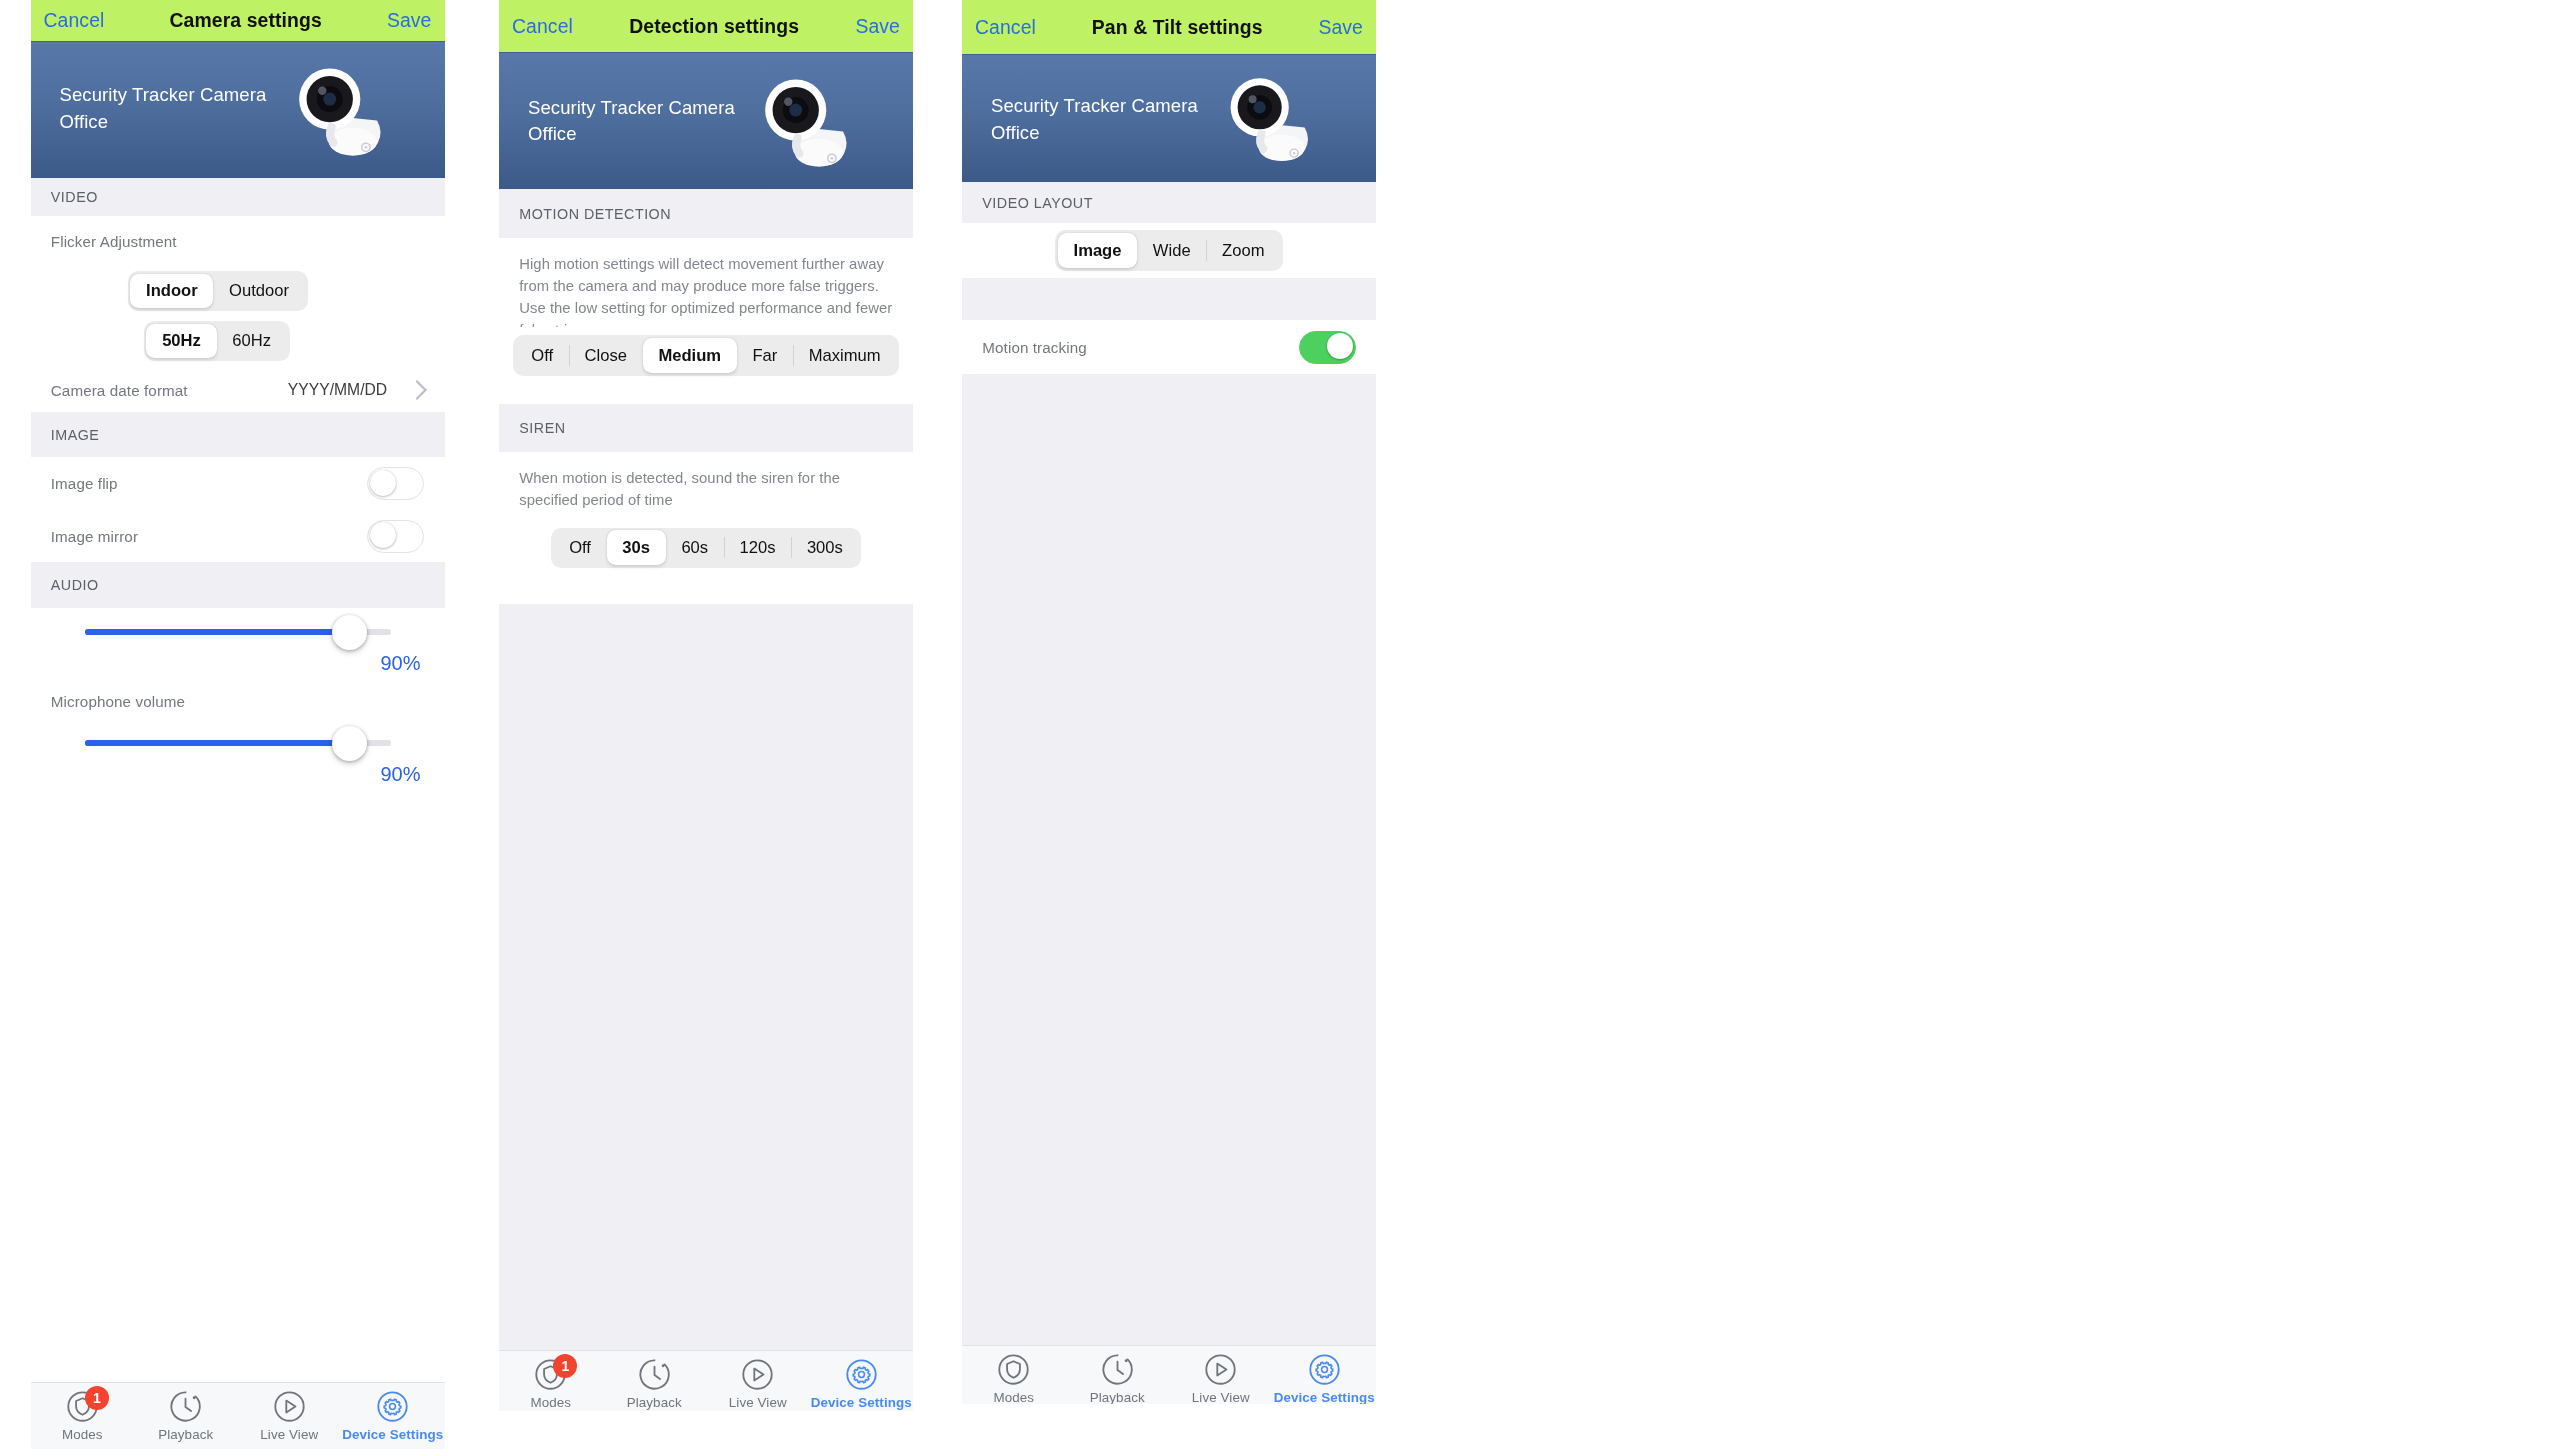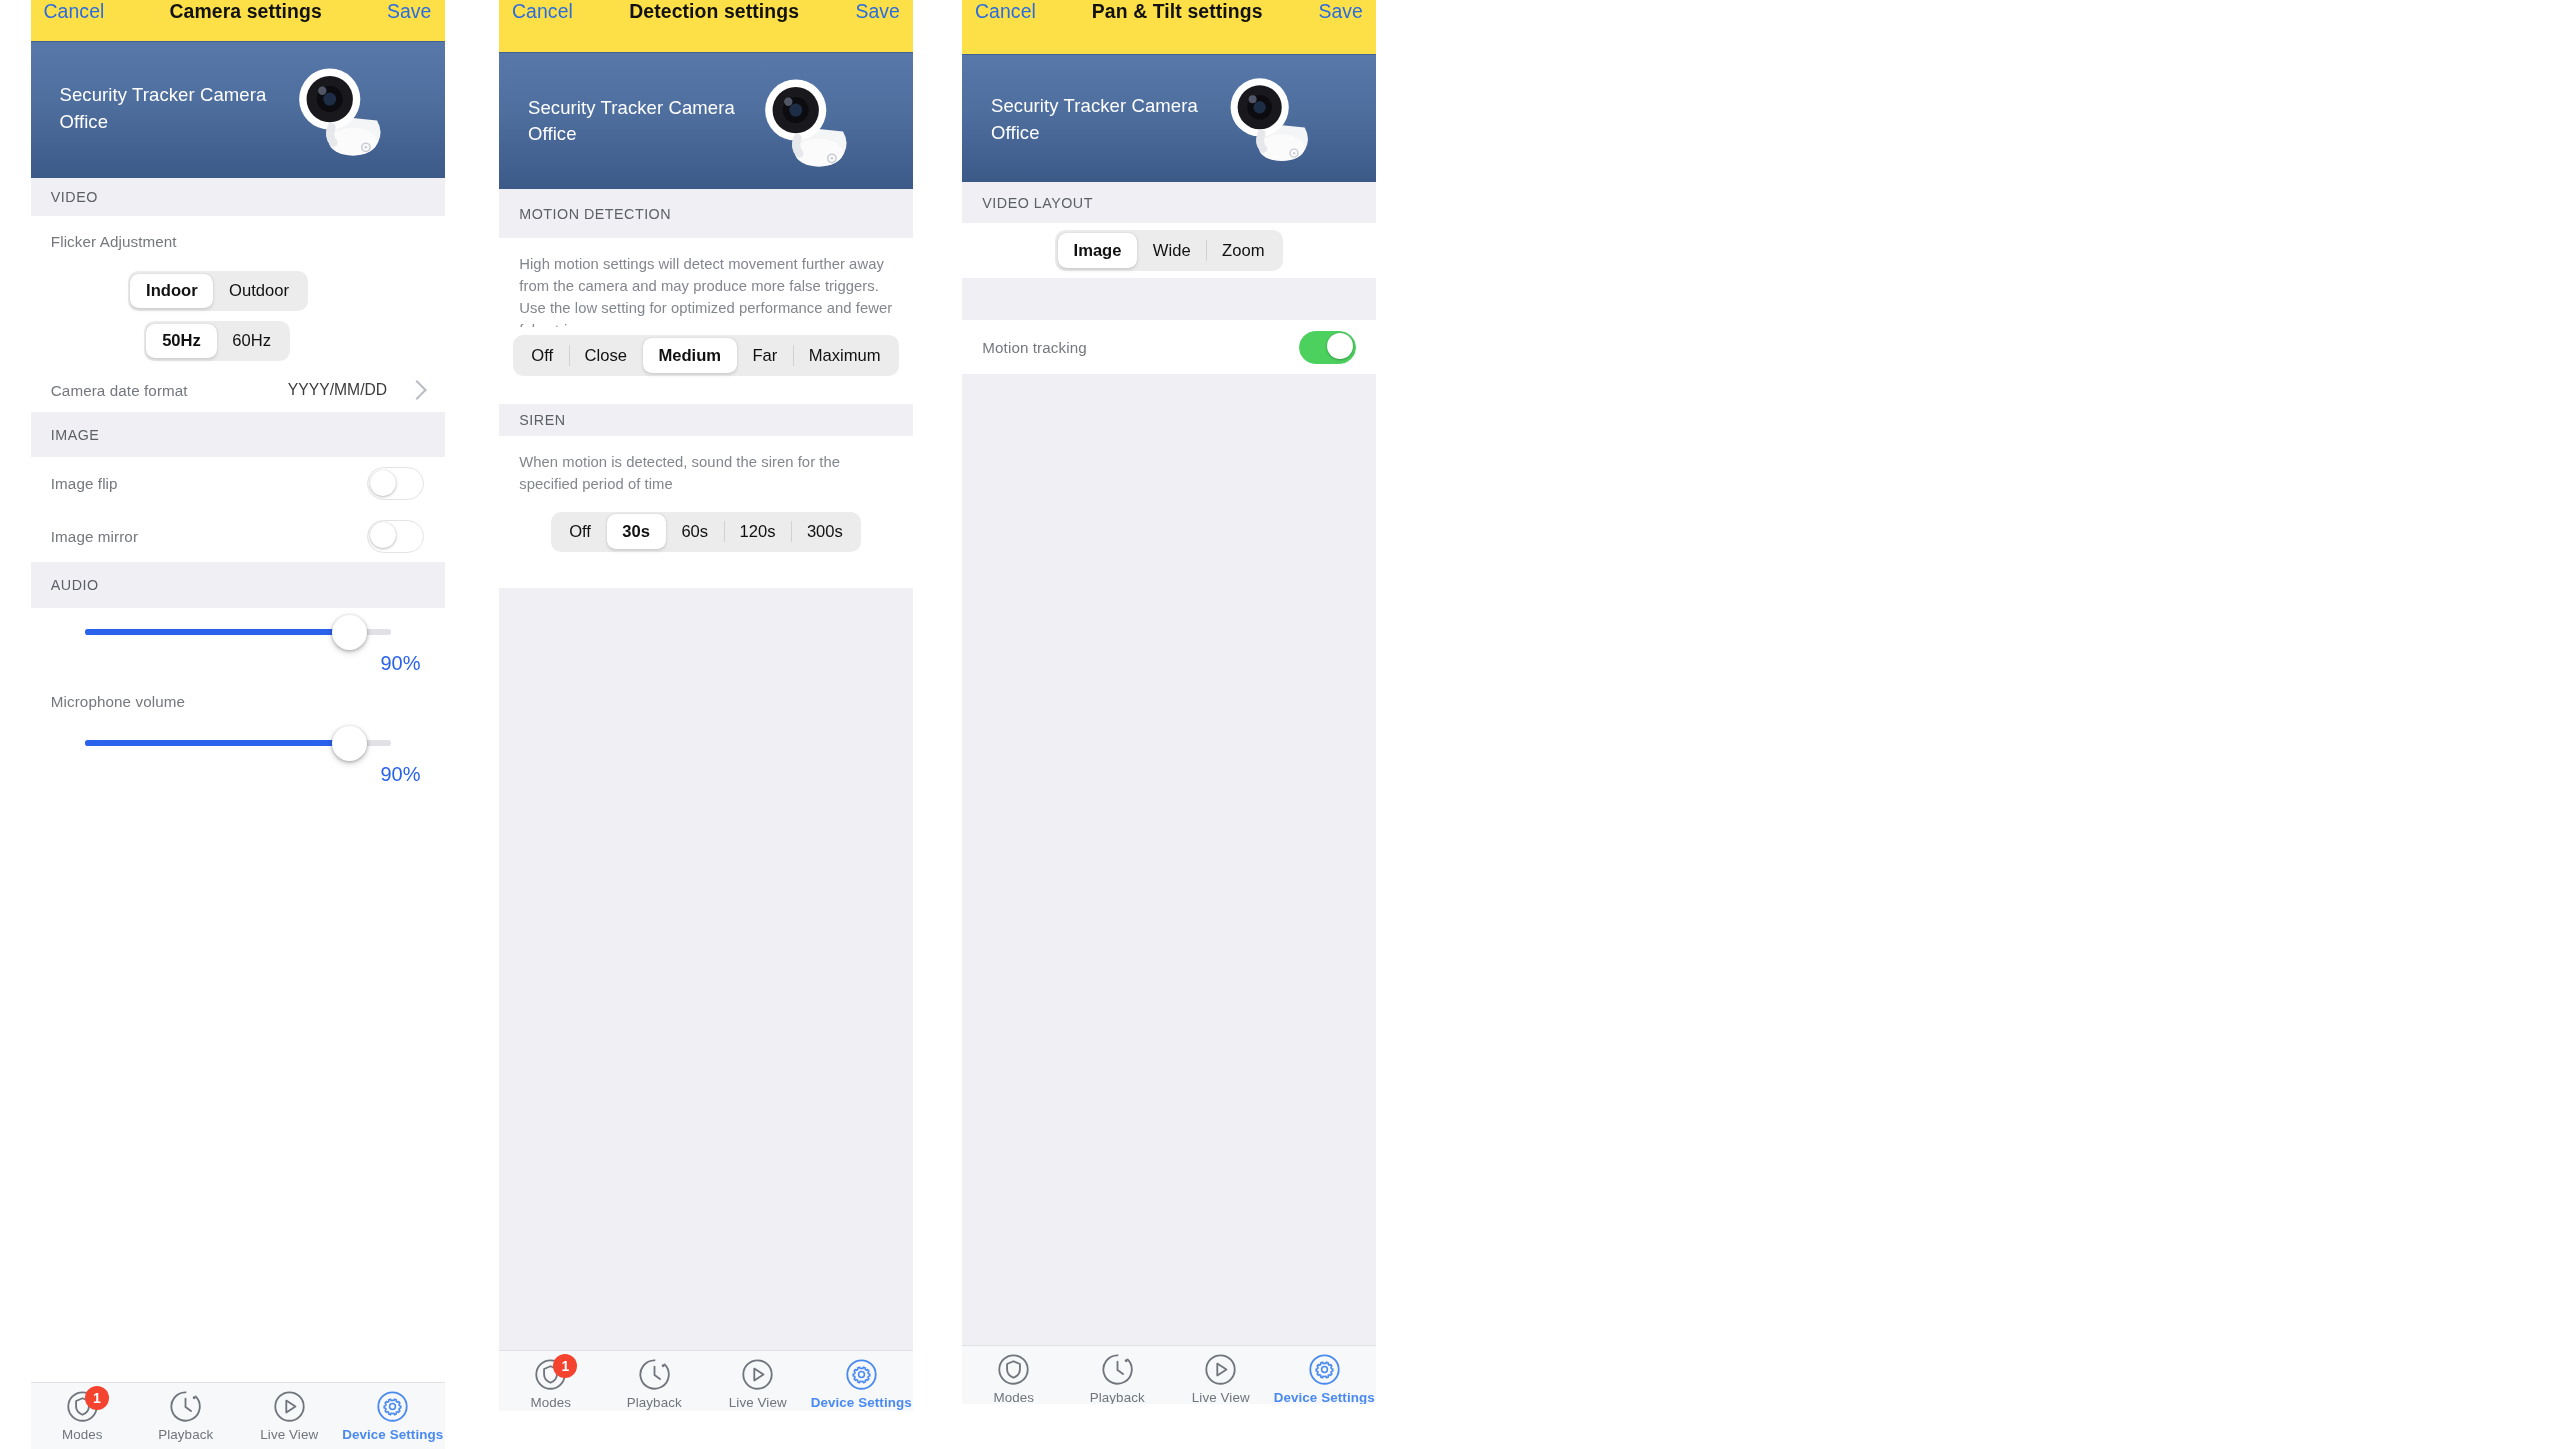--- a/index.html
+++ b/index.html
@@ -16,22 +16,22 @@
   #phone-1{left:30.5px;top:0px;width:414px;height:1449px;}
   #phone-2{left:499px;top:0px;width:414px;height:1449px;}
   #phone-3{left:962px;top:0px;width:414px;height:1449px;}
   
   #phone-2{left:499px;top:0px;width:414px;height:1411px;}
   #phone-3{left:962px;top:0px;width:414px;height:1404px;}
 
   
   .navbar{
     position:relative;flex:0 0 auto;
-    background:#fde047;
-    display:flex;justify-content:space-between;
+    background:#bef264;
+    display:flex;align-items:center;justify-content:space-between;
     padding:0 13px;box-sizing:border-box;
   }
   .nav-btn{color:#2a6ce0;font-size:19.4px;letter-spacing:0.1px;cursor:pointer;white-space:nowrap;}
   .nav-title{font-size:19.4px;font-weight:bold;color:#111;letter-spacing:0.1px;white-space:nowrap;}
 
   
   .hero{
     position:relative;flex:0 0 auto;
     background:linear-gradient(180deg,#5878aa 0%,#4e6e9e 45%,#3c5a88 100%);
     border-top:1.8px solid #3f6195;
@@ -301,21 +301,21 @@
         <div class="seg-item">Off</div>
         <div class="seg-item divider">Close</div>
         <div class="seg-item sel">Medium</div>
         <div class="seg-item">Far</div>
         <div class="seg-item divider">Maximum</div>
       </div>
     </div>
 
     <div class="whitefill" style="height:20.3px"></div>
 
-    <div class="sec" style="height:32px">SIREN</div>
+    <div class="sec" style="height:48px">SIREN</div>
 
     <div class="desc" style="height:65px">When motion is detected, sound the siren for the specified period of time</div>
 
     <div class="segwrap" style="height:61px;justify-content:center">
       <div class="seg">
         <div class="seg-item">Off</div>
         <div class="seg-item sel">30s</div>
         <div class="seg-item">60s</div>
         <div class="seg-item divider">120s</div>
         <div class="seg-item divider">300s</div>

